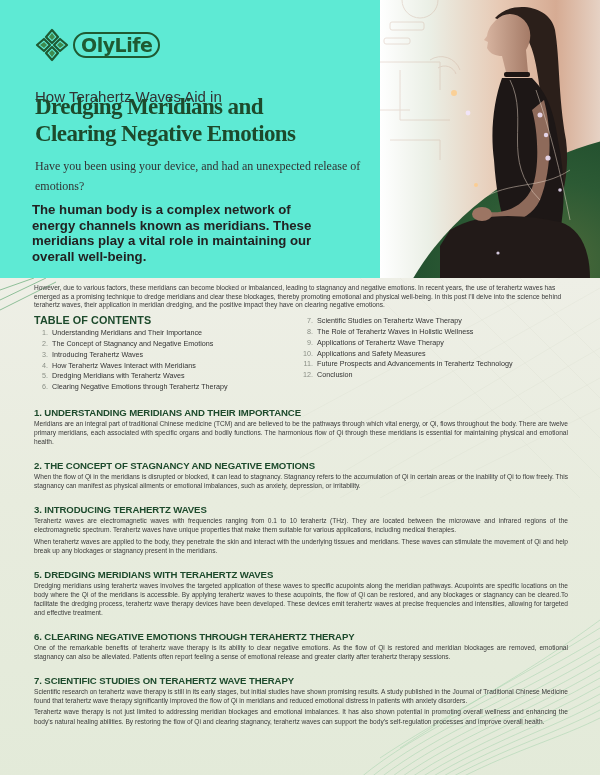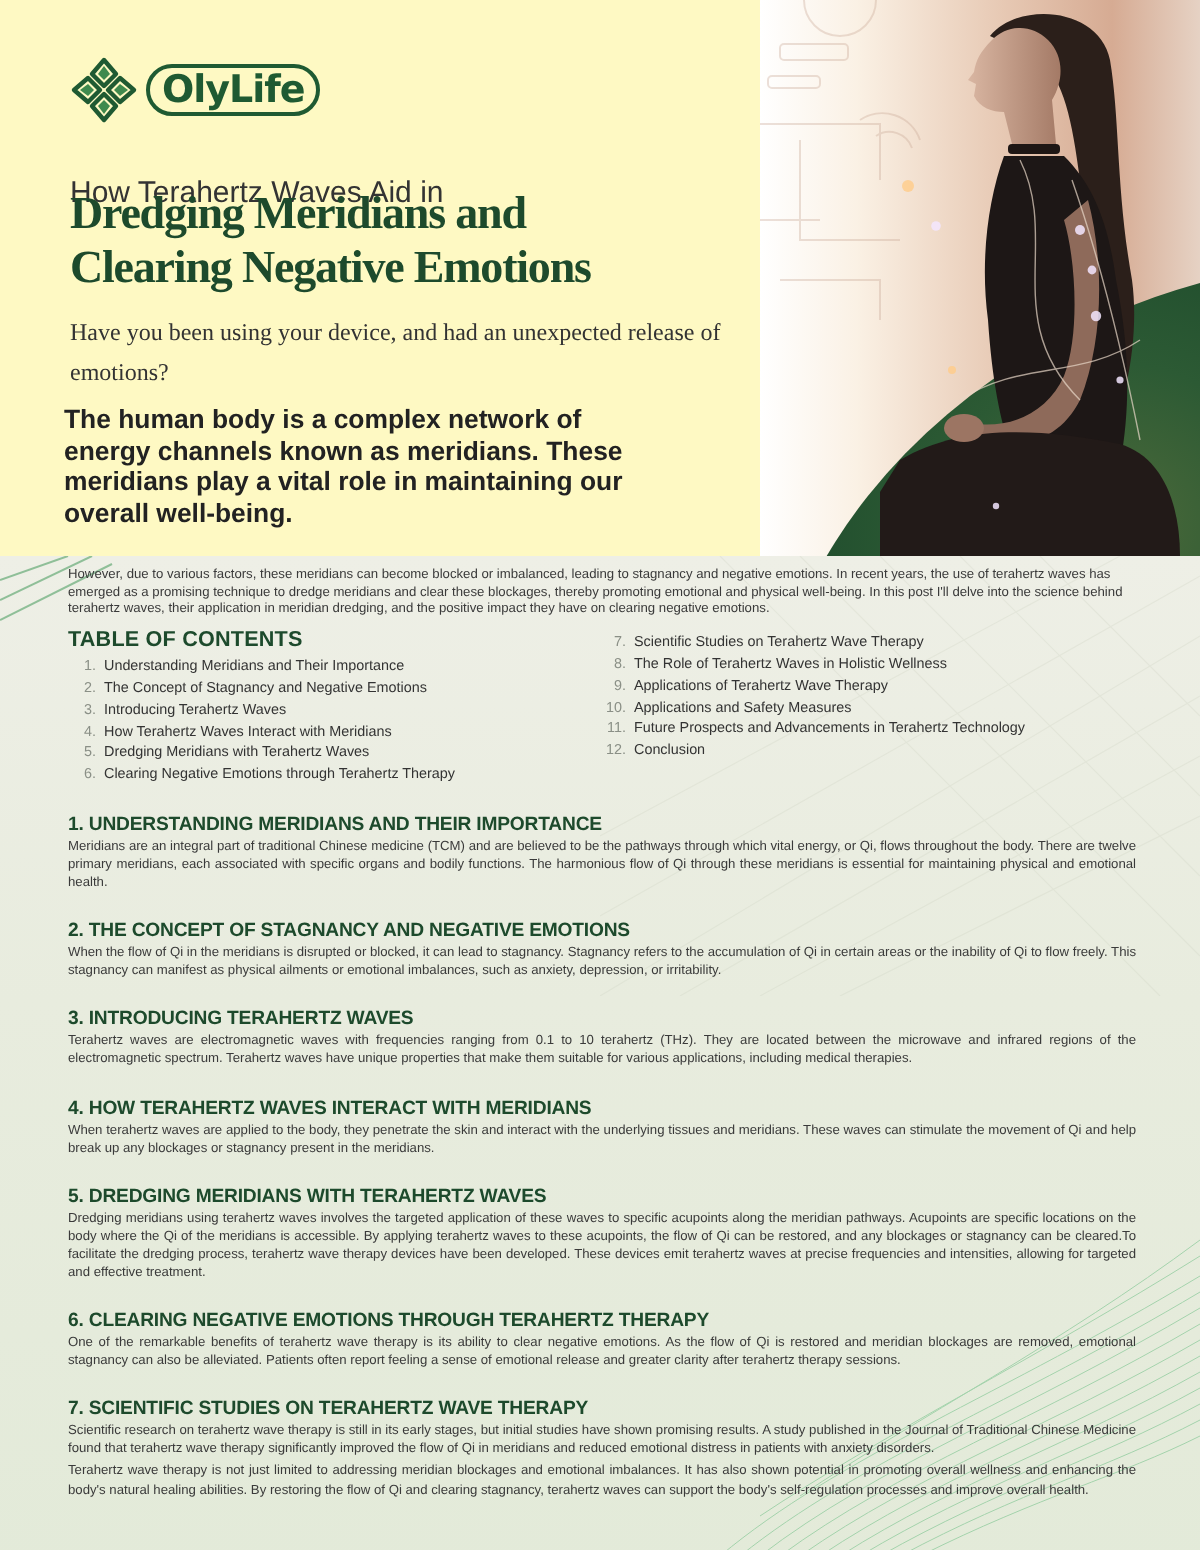--- a/index.html
+++ b/index.html
@@ -2,21 +2,21 @@
 <html><head>
   <meta charset="utf-8">
   <style>
     * { margin: 0; padding: 0; box-sizing: border-box; }
     html, body { width: 600px; height: 775px; overflow: hidden; background: #ffffff; }
     body { font-family: "Liberation Sans", "DejaVu Sans", sans-serif; color: #2a2a2a; position: relative; }
 
     .page { position: relative; width: 600px; height: 775px; overflow: hidden; }
 
     
-    .hero { position: absolute; left: 0; top: 0; width: 600px; height: 278px; background: #fef9c3; overflow: hidden; }
+    .hero { position: absolute; left: 0; top: 0; width: 600px; height: 278px; background: #5eead4; overflow: hidden; }
     .hero-bg-right {
       position: absolute; left: 380px; top: 0; width: 220px; height: 278px;
       background: linear-gradient(90deg, rgba(255,255,255,1) 0%, rgba(250,240,232,0.9) 22%, #e7c9b4 55%, #d6ab93 80%, #e6d2c4 100%);
     }
     .hero-circuits { position: absolute; left: 380px; top: 0; width: 120px; height: 160px; opacity: 0.35; }
     .hero-green {
       position: absolute; left: 380px; top: 128px; width: 320px; height: 300px;
       background: radial-gradient(ellipse at 55% 45%, #4d6a3a 0%, #2c5a34 35%, #1e4b2c 70%, #173f25 100%);
       border-top-left-radius: 100% 90%;
     }
@@ -267,21 +267,20 @@
       </section>
       <section class="sec">
         <h2>2. THE CONCEPT OF STAGNANCY AND NEGATIVE EMOTIONS</h2>
         <p>When the flow of Qi in the meridians is disrupted or blocked, it can lead to stagnancy. Stagnancy refers to the accumulation of Qi in certain areas or the inability of Qi to flow freely. This stagnancy can manifest as physical ailments or emotional imbalances, such as anxiety, depression, or irritability.</p>
       </section>
       <section class="sec">
         <h2>3. INTRODUCING TERAHERTZ WAVES</h2>
         <p>Terahertz waves are electromagnetic waves with frequencies ranging from 0.1 to 10 terahertz (THz). They are located between the microwave and infrared regions of the electromagnetic spectrum. Terahertz waves have unique properties that make them suitable for various applications, including medical therapies.</p>
       </section>
       <section class="sec">
-        <h2>4. HOW TERAHERTZ WAVES INTERACT WITH MERIDIANS</h2>
         <p>When terahertz waves are applied to the body, they penetrate the skin and interact with the underlying tissues and meridians. These waves can stimulate the movement of Qi and help break up any blockages or stagnancy present in the meridians.</p>
       </section>
       <section class="sec">
         <h2>5. DREDGING MERIDIANS WITH TERAHERTZ WAVES</h2>
         <p>Dredging meridians using terahertz waves involves the targeted application of these waves to specific acupoints along the meridian pathways. Acupoints are specific locations on the body where the Qi of the meridians is accessible. By applying terahertz waves to these acupoints, the flow of Qi can be restored, and any blockages or stagnancy can be cleared.To facilitate the dredging process, terahertz wave therapy devices have been developed. These devices emit terahertz waves at precise frequencies and intensities, allowing for targeted and effective treatment.</p>
       </section>
       <section class="sec">
         <h2>6. CLEARING NEGATIVE EMOTIONS THROUGH TERAHERTZ THERAPY</h2>
         <p>One of the remarkable benefits of terahertz wave therapy is its ability to clear negative emotions. As the flow of Qi is restored and meridian blockages are removed, emotional stagnancy can also be alleviated. Patients often report feeling a sense of emotional release and greater clarity after terahertz therapy sessions.</p>
       </section>

